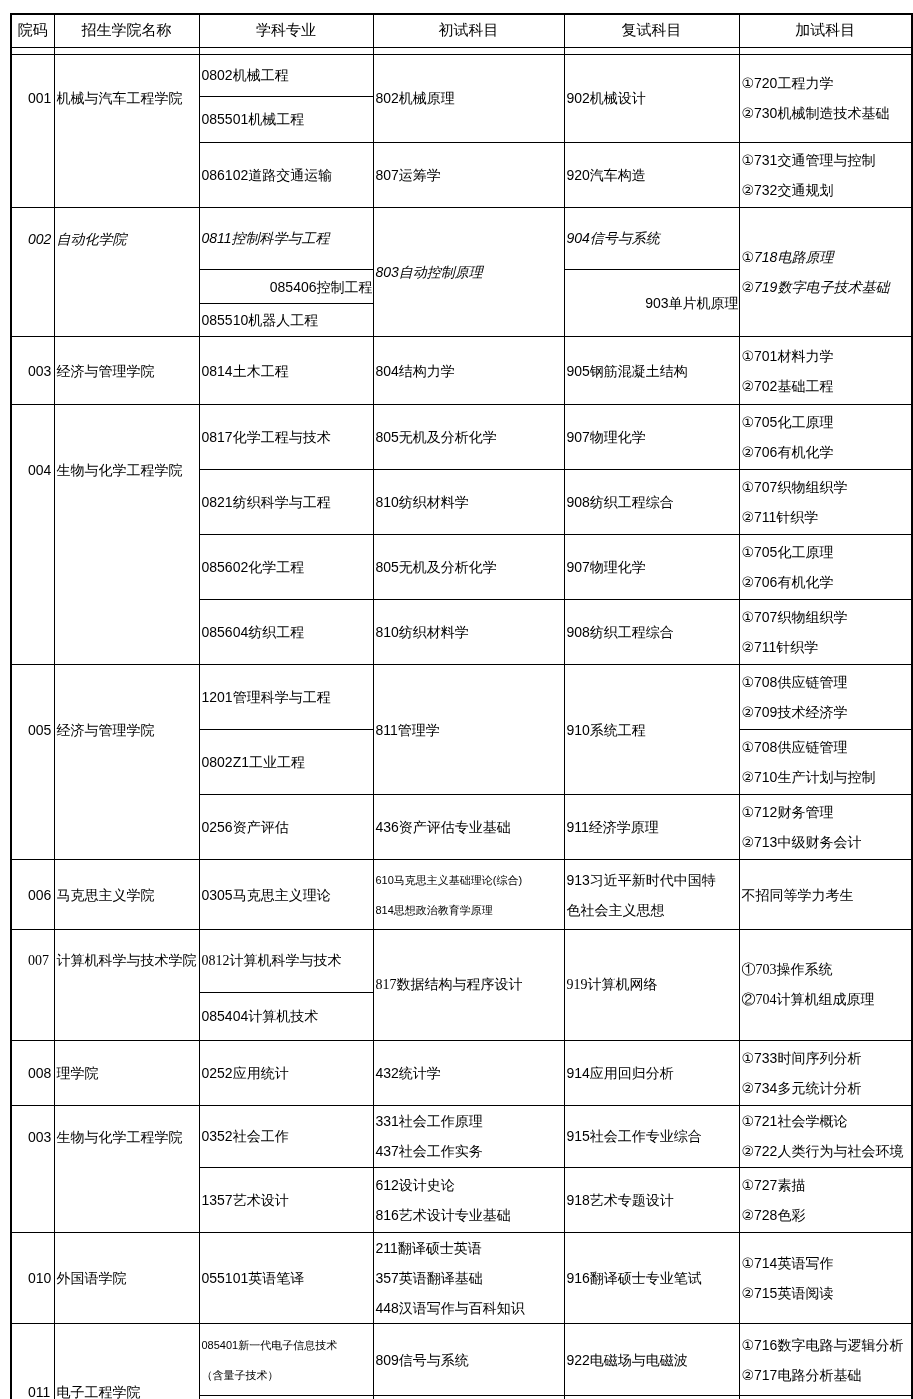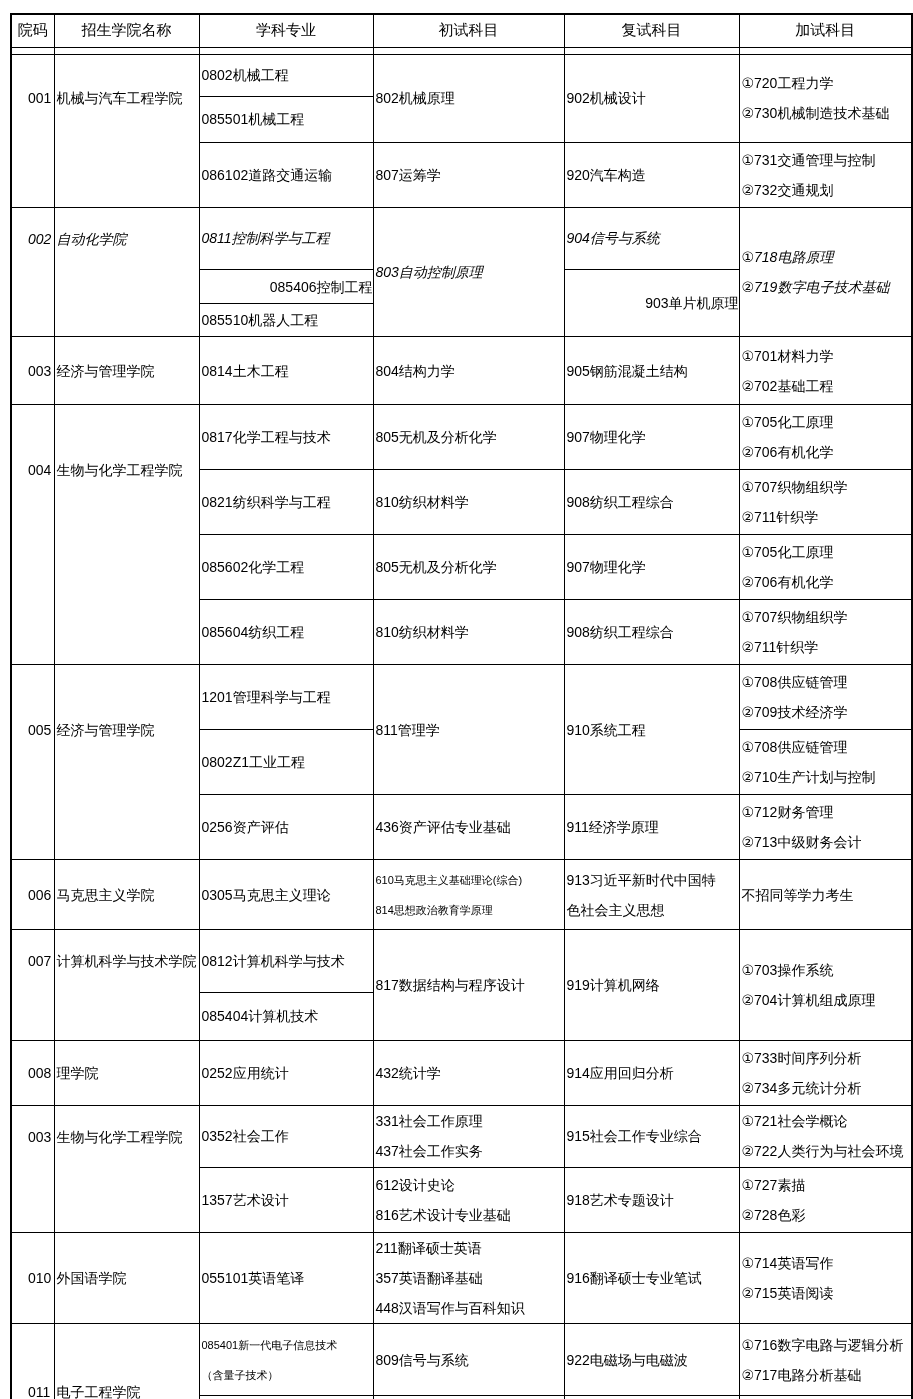--- a/index.html
+++ b/index.html
@@ -291,21 +291,21 @@
             <div class="ln">814思想政治教育学原理</div>
           </td>
           <td>
             <div class="ln">913习近平新时代中国特</div>
             <div class="ln">色社会主义思想</div>
           </td>
           <td>
             <div class="ln">不招同等学力考生</div>
           </td>
         </tr>
-        <tr style="height: 47px;">
+        <tr style="height: 47px; font-family: Liberation Serif, serif;">
           <td class="cc nb">
             <div class="ln">007</div>
           </td>
           <td class="nb">
             <div class="ln">计算机科学与技术学院</div>
           </td>
           <td>
             <div class="ln">0812计算机科学与技术</div>
           </td>
           <td rowspan="2">

